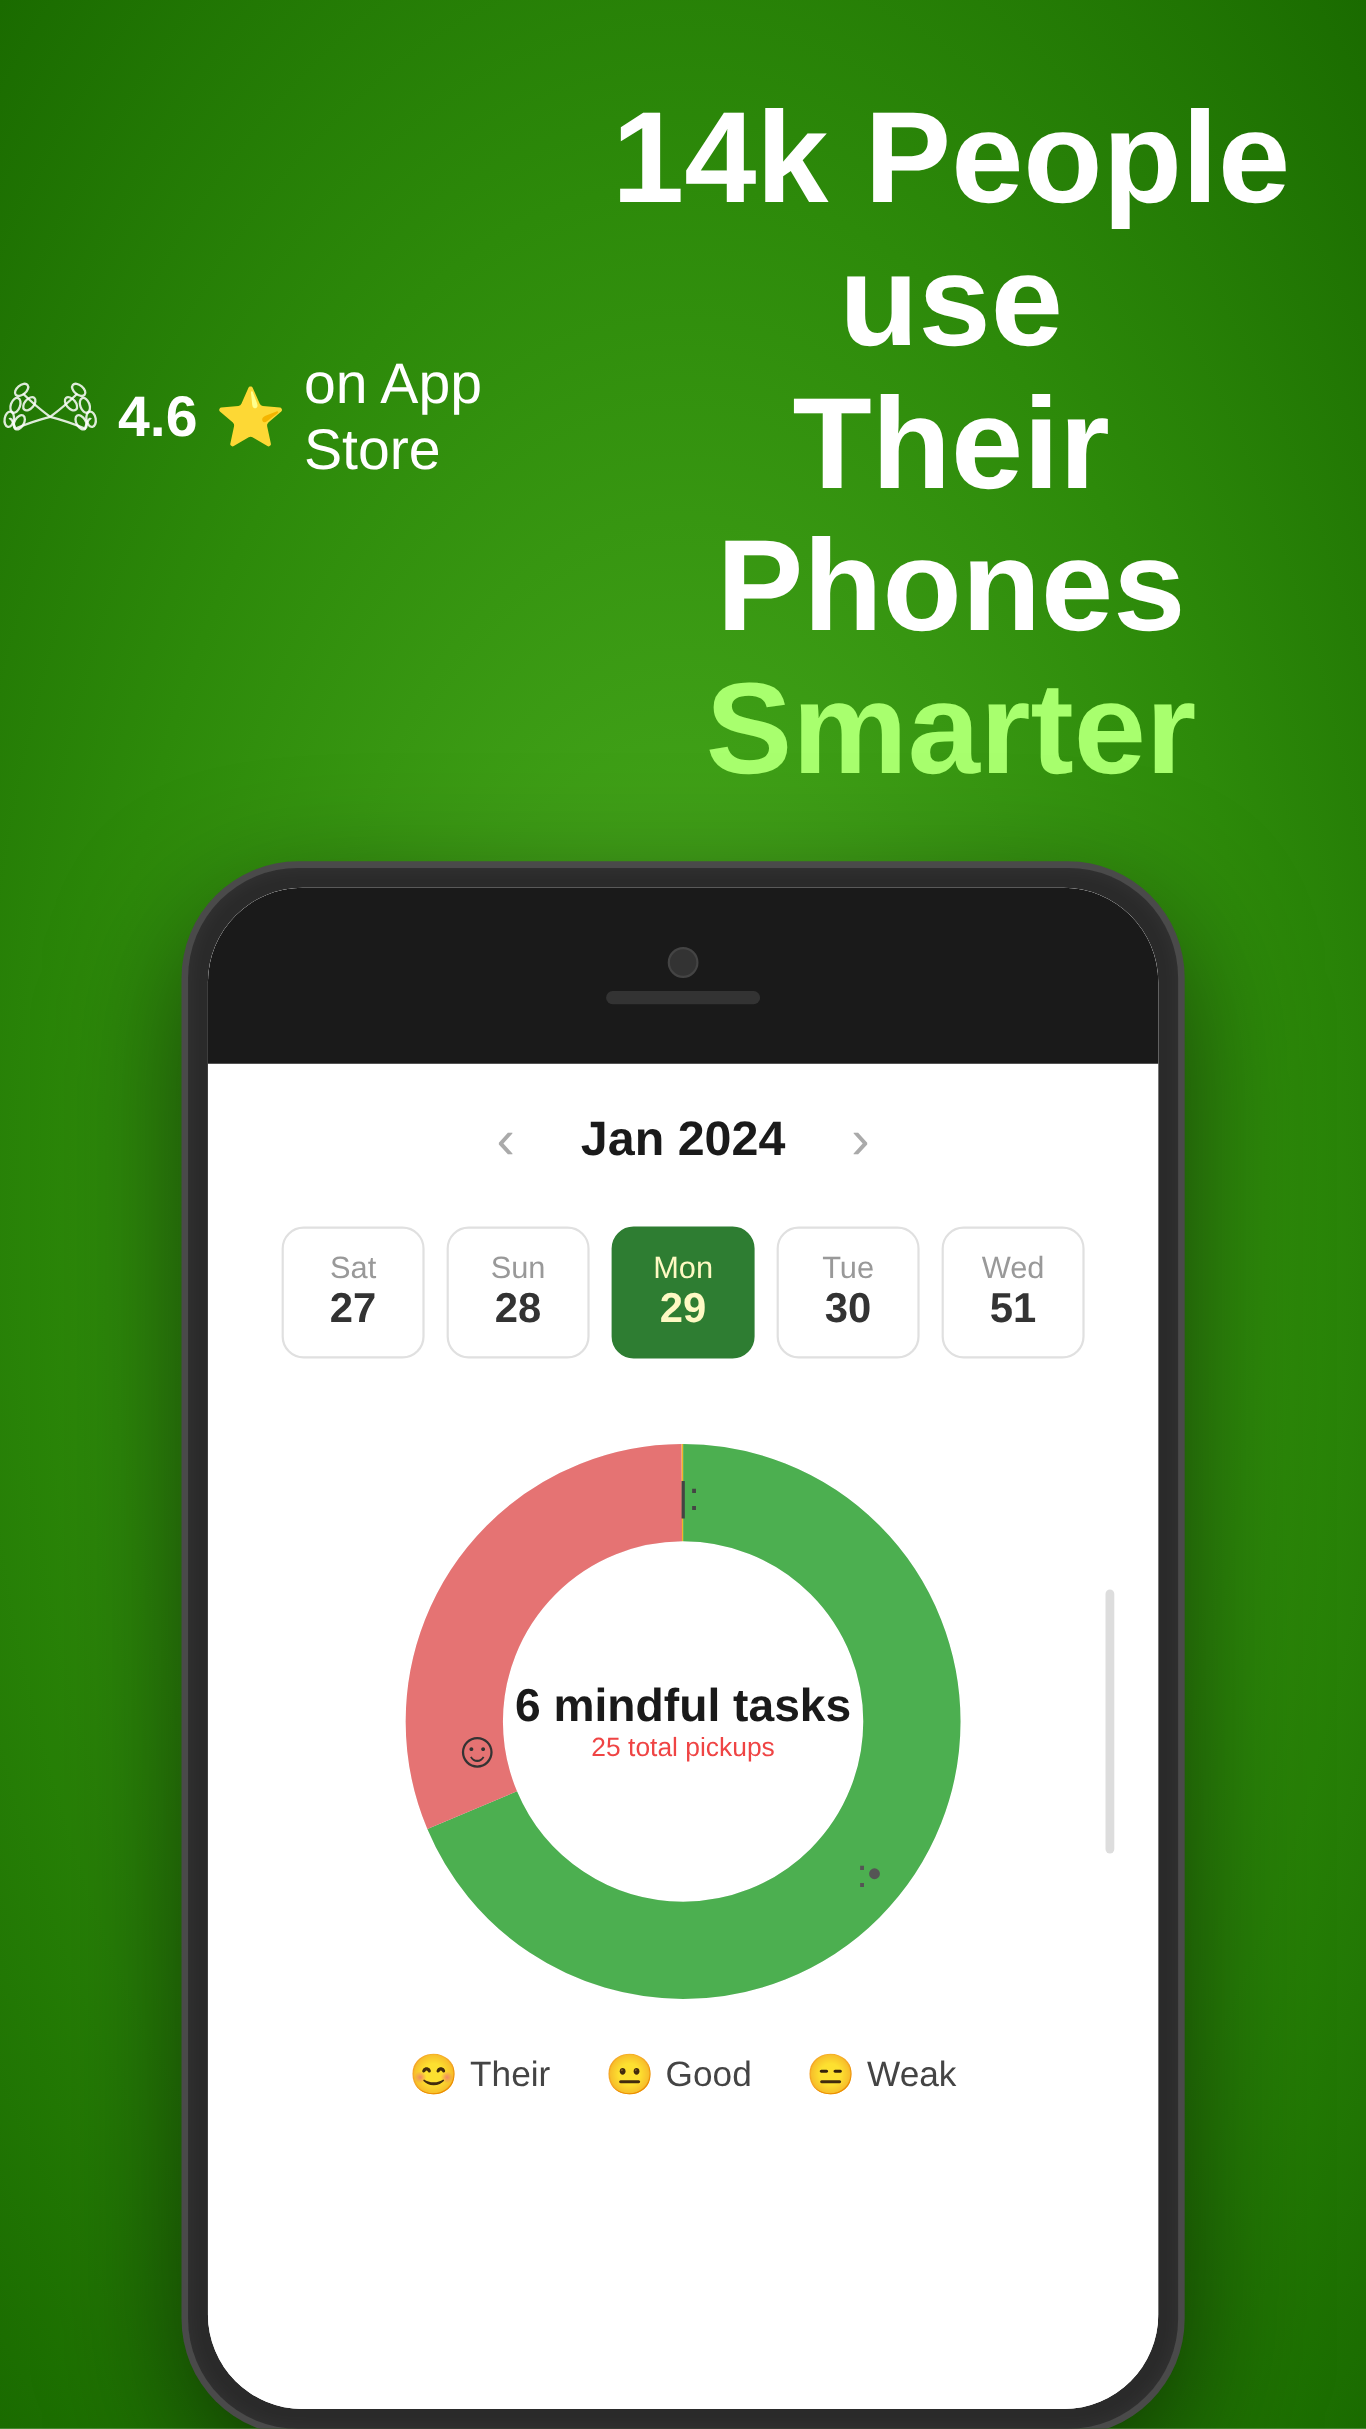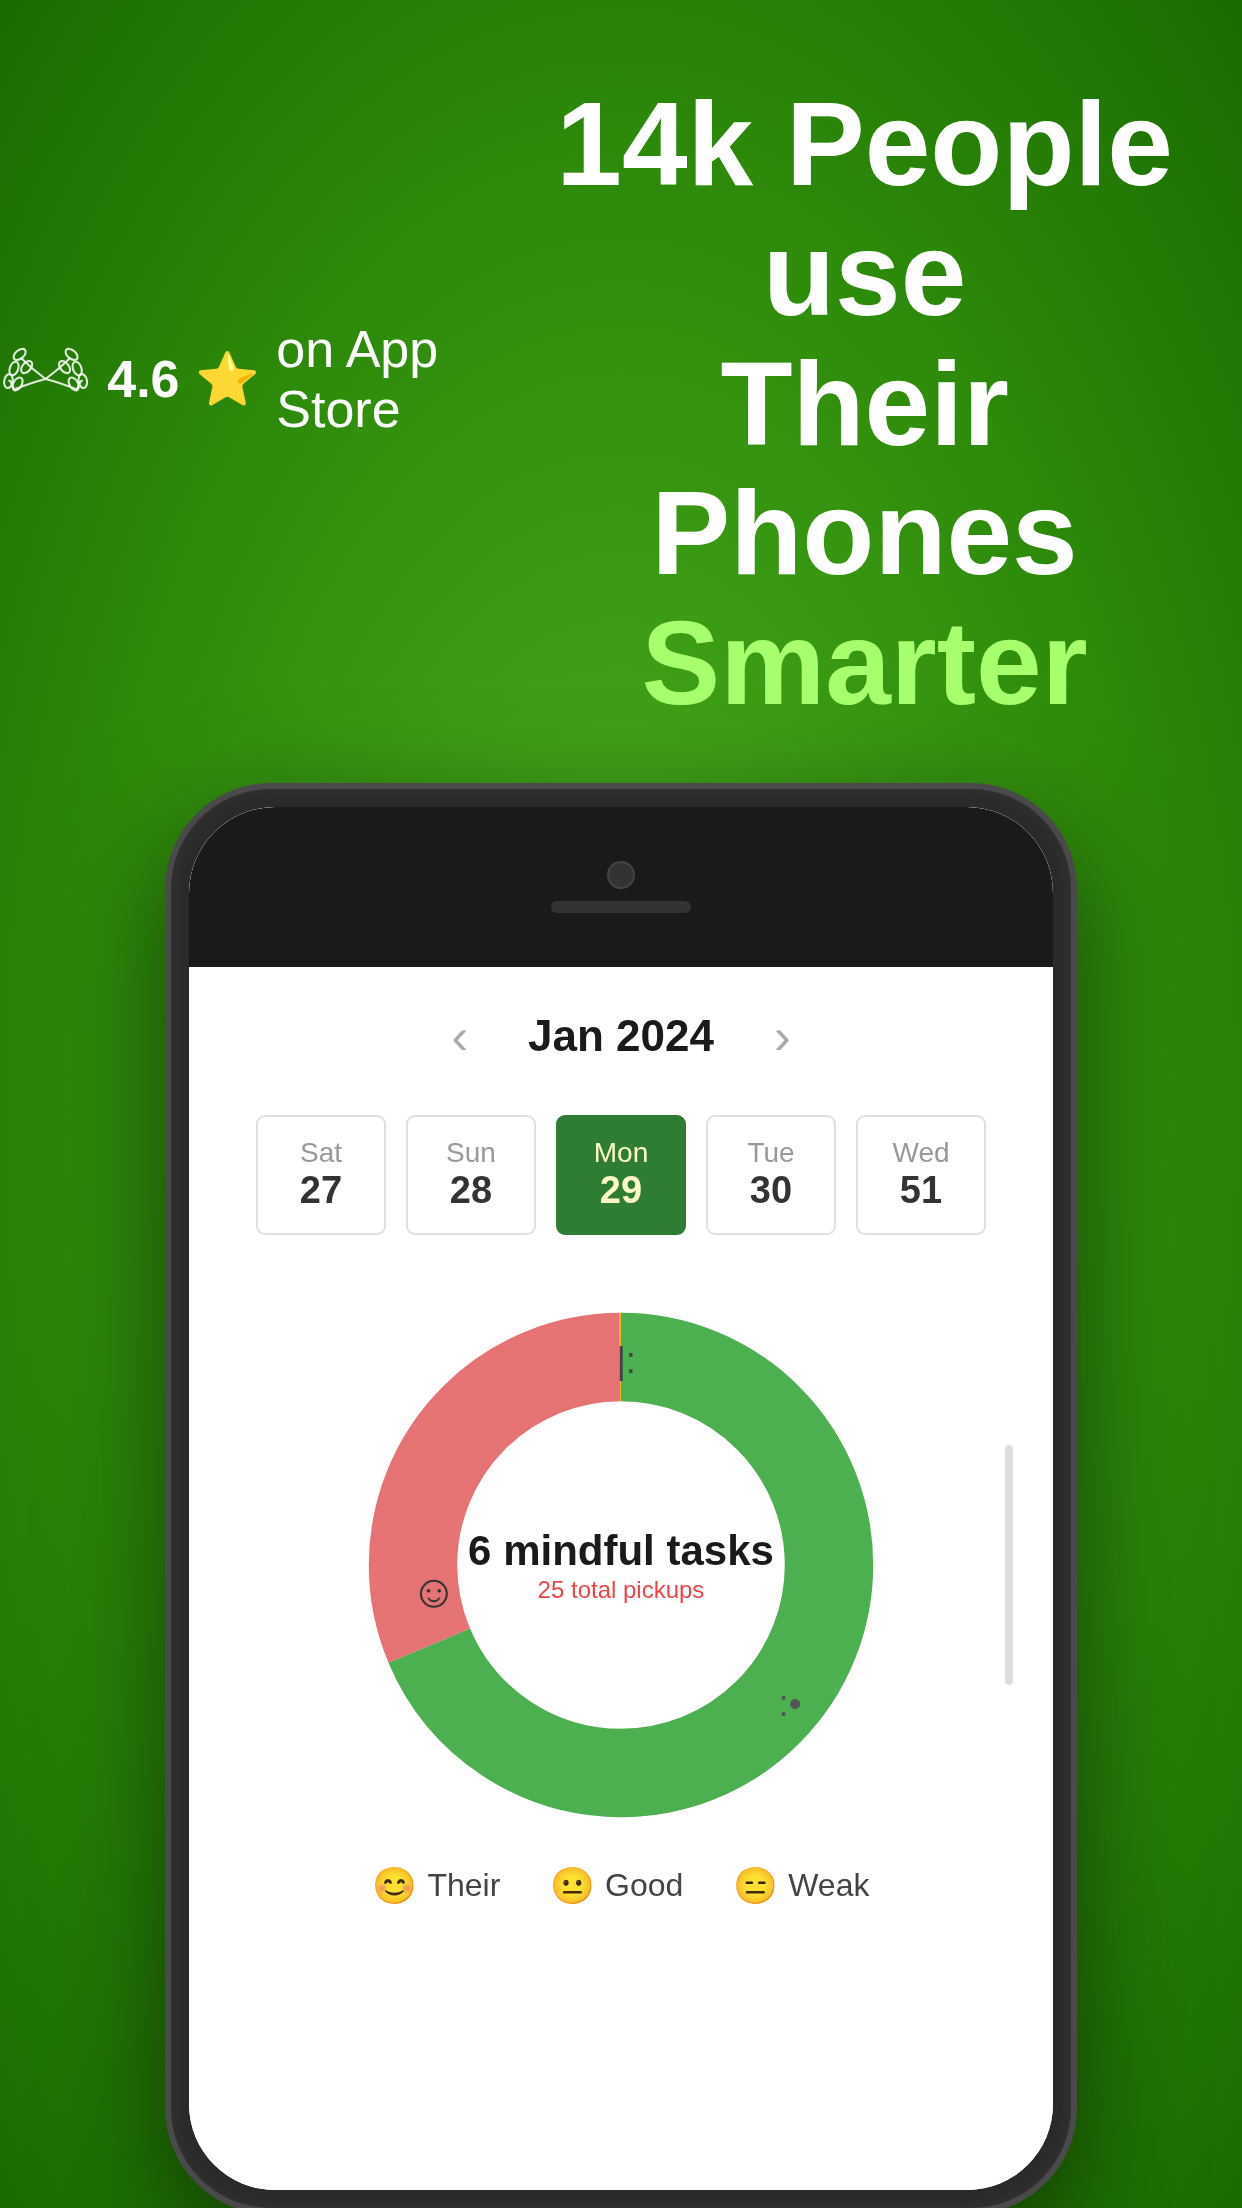--- a/index.html
+++ b/index.html
@@ -172,21 +172,21 @@
       margin-bottom: 50px;
     }
 
     .day-item {
       display: flex;
       flex-direction: column;
       align-items: center;
       justify-content: center;
       width: 130px;
       height: 120px;
-      border-radius: 9px;
+      border-radius: 20px;
       border: 2px solid #e0e0e0;
       background: white;
     }
 
     .day-item.active {
       background: #2e7d32;
       border-color: #2e7d32;
     }
 
     .day-name {

